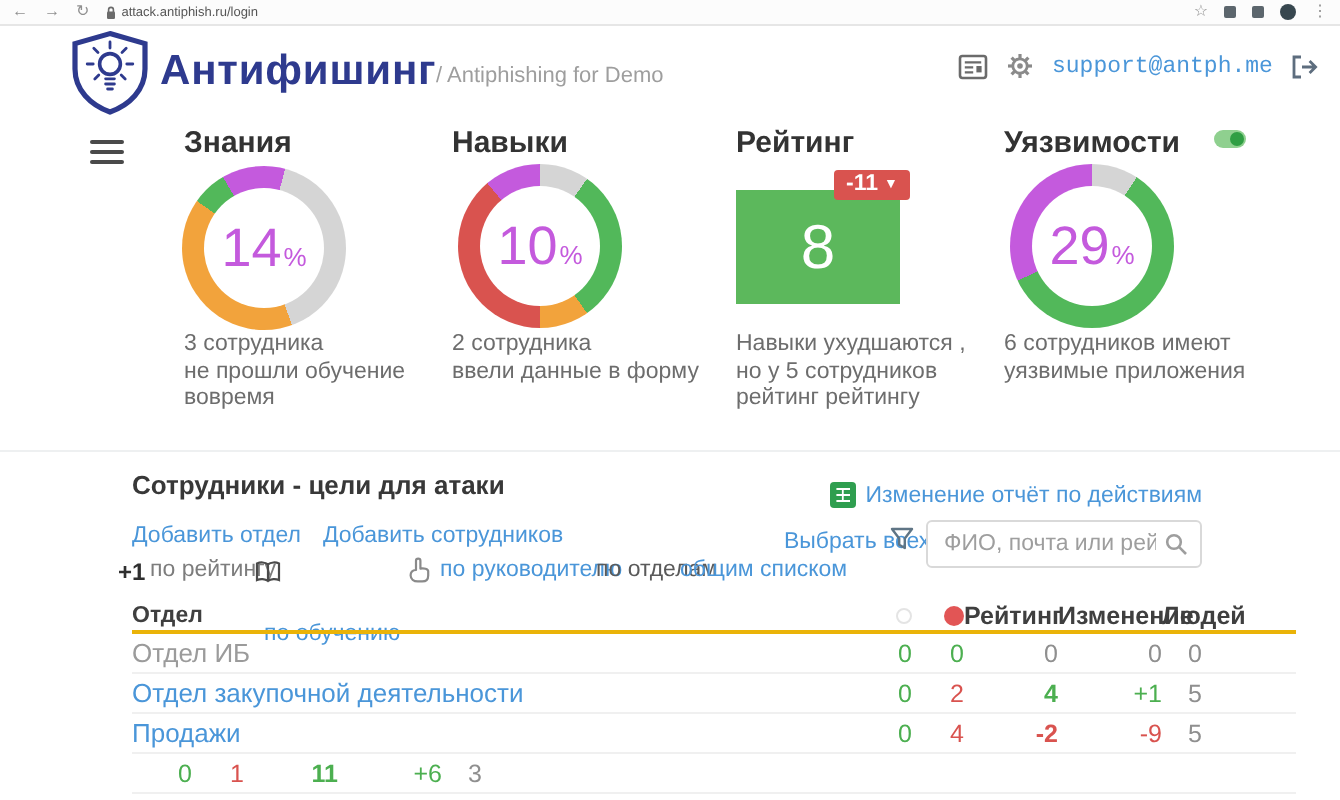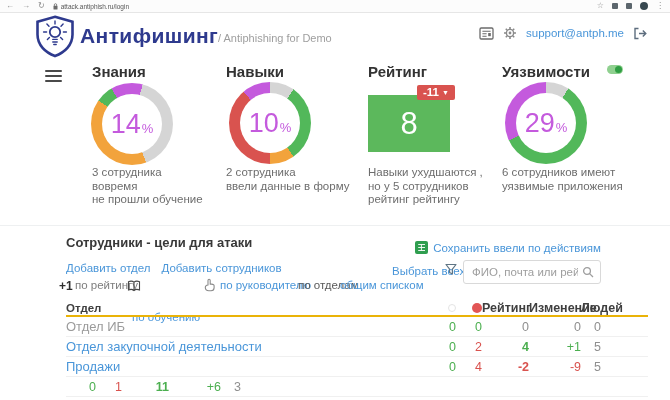--- a/index.html
+++ b/index.html
@@ -13,21 +13,21 @@
   .nav-ic { font-size:8px; line-height:1; color:#8f8f8f; }
   .urlbox { display:flex; align-items:center; gap:3px; font-size:6.5px; color:#555; }
   .spacer { flex:1; }
   .ext-sq { width:6px; height:6px; background:#5c666d; border-radius:1px; display:inline-block; }
   .avatar { width:8px; height:8px; border-radius:50%; background:#37474f; display:inline-block; }
 
   
   .logo-shield { position:absolute; left:35px; top:15px; }
   .brand { position:absolute; left:80px; top:24px; font-size:21px; font-weight:700; color:#2e3a8e; letter-spacing:.4px; }
   .breadcrumb { position:absolute; left:218px; top:32px; font-size:11px; color:#9e9e9e; }
-  .header-right { position:absolute; left:479px; top:26px; display:flex; align-items:center; gap:9px; }
+  .header-right { position:absolute; left:479px; top:26px; display:flex; align-items:center; gap:9px;font-family:Liberation Mono, monospace; }
   .email-link { font-size:11.5px; color:#4a96d9; text-decoration:none; }
   .gear { width:14px; height:14px; }
 
   
   .hamburger { position:absolute; left:45px; top:70px; width:17px; height:12px;
     display:flex; flex-direction:column; justify-content:space-between; cursor:pointer; }
   .hamburger span { height:2px; background:#4a4a4a; border-radius:1px; }
   .card-title { position:absolute; top:63px; font-size:15px; font-weight:700; color:#333; }
   .donut { position:absolute; width:82px; height:82px; border-radius:50%; }
   .donut-hole { position:absolute; inset:11px; background:#fff; border-radius:50%;
@@ -197,22 +197,22 @@
         <span class="pct">%</span>
       </span>
     </div>
 </div>
 <div class="toggle">
     <span class="knob"></span>
   </div>
 
 <div class="card-desc" style="left:92px;top:166px">
   <div>3 сотрудника</div>
+    <div>не прошли обучение</div>
     <div>вовремя</div>
-    <div>не прошли обучение</div>
 </div>
 <div class="card-desc" style="left:226px;top:166px">
   <div>2 сотрудника</div>
     <div>ввели данные в форму</div>
 </div>
 <div class="card-desc" style="left:368px;top:166px">
   <div>Навыки ухудшаются ,</div>
     <div>но у 5 сотрудников</div>
     <div>рейтинг рейтингу</div>
 </div>
@@ -223,21 +223,21 @@
 
 <div class="band-divider"></div>
 
 <div class="sec-title">Сотрудники - цели для атаки</div>
 
 <div class="save-report">
   <svg width="13" height="13" viewBox="0 0 13 13">
     <rect width="13" height="13" rx="2" fill="#2f9e4f"></rect>
     <path d="M3.2 3.5 h6.8 M3.2 6.5 h6.8 M3.2 9.5 h6.8 M6.4 3.5 v6" stroke="#fff" stroke-width="0.9" fill="none"></path>
   </svg>
-  <span>Сохранить ввели по действиям</span>
+  <span>Изменение отчёт по действиям</span>
 </div>
 
 <div class="add-links">
   <span class="blue-link">Добавить отдел</span>
   <span class="blue-link">Добавить сотрудников</span>
 </div>
 
 <span class="select-all blue-link">Выбрать всех</span>
 <svg class="funnel" width="12" height="13" viewBox="0 0 12 13">
   <path d="M1 1.5 H11 L7.4 6.2 V11 L4.6 9.4 V6.2 Z" fill="none" stroke="#5f7585" stroke-width="1.2" stroke-linejoin="round"></path>

